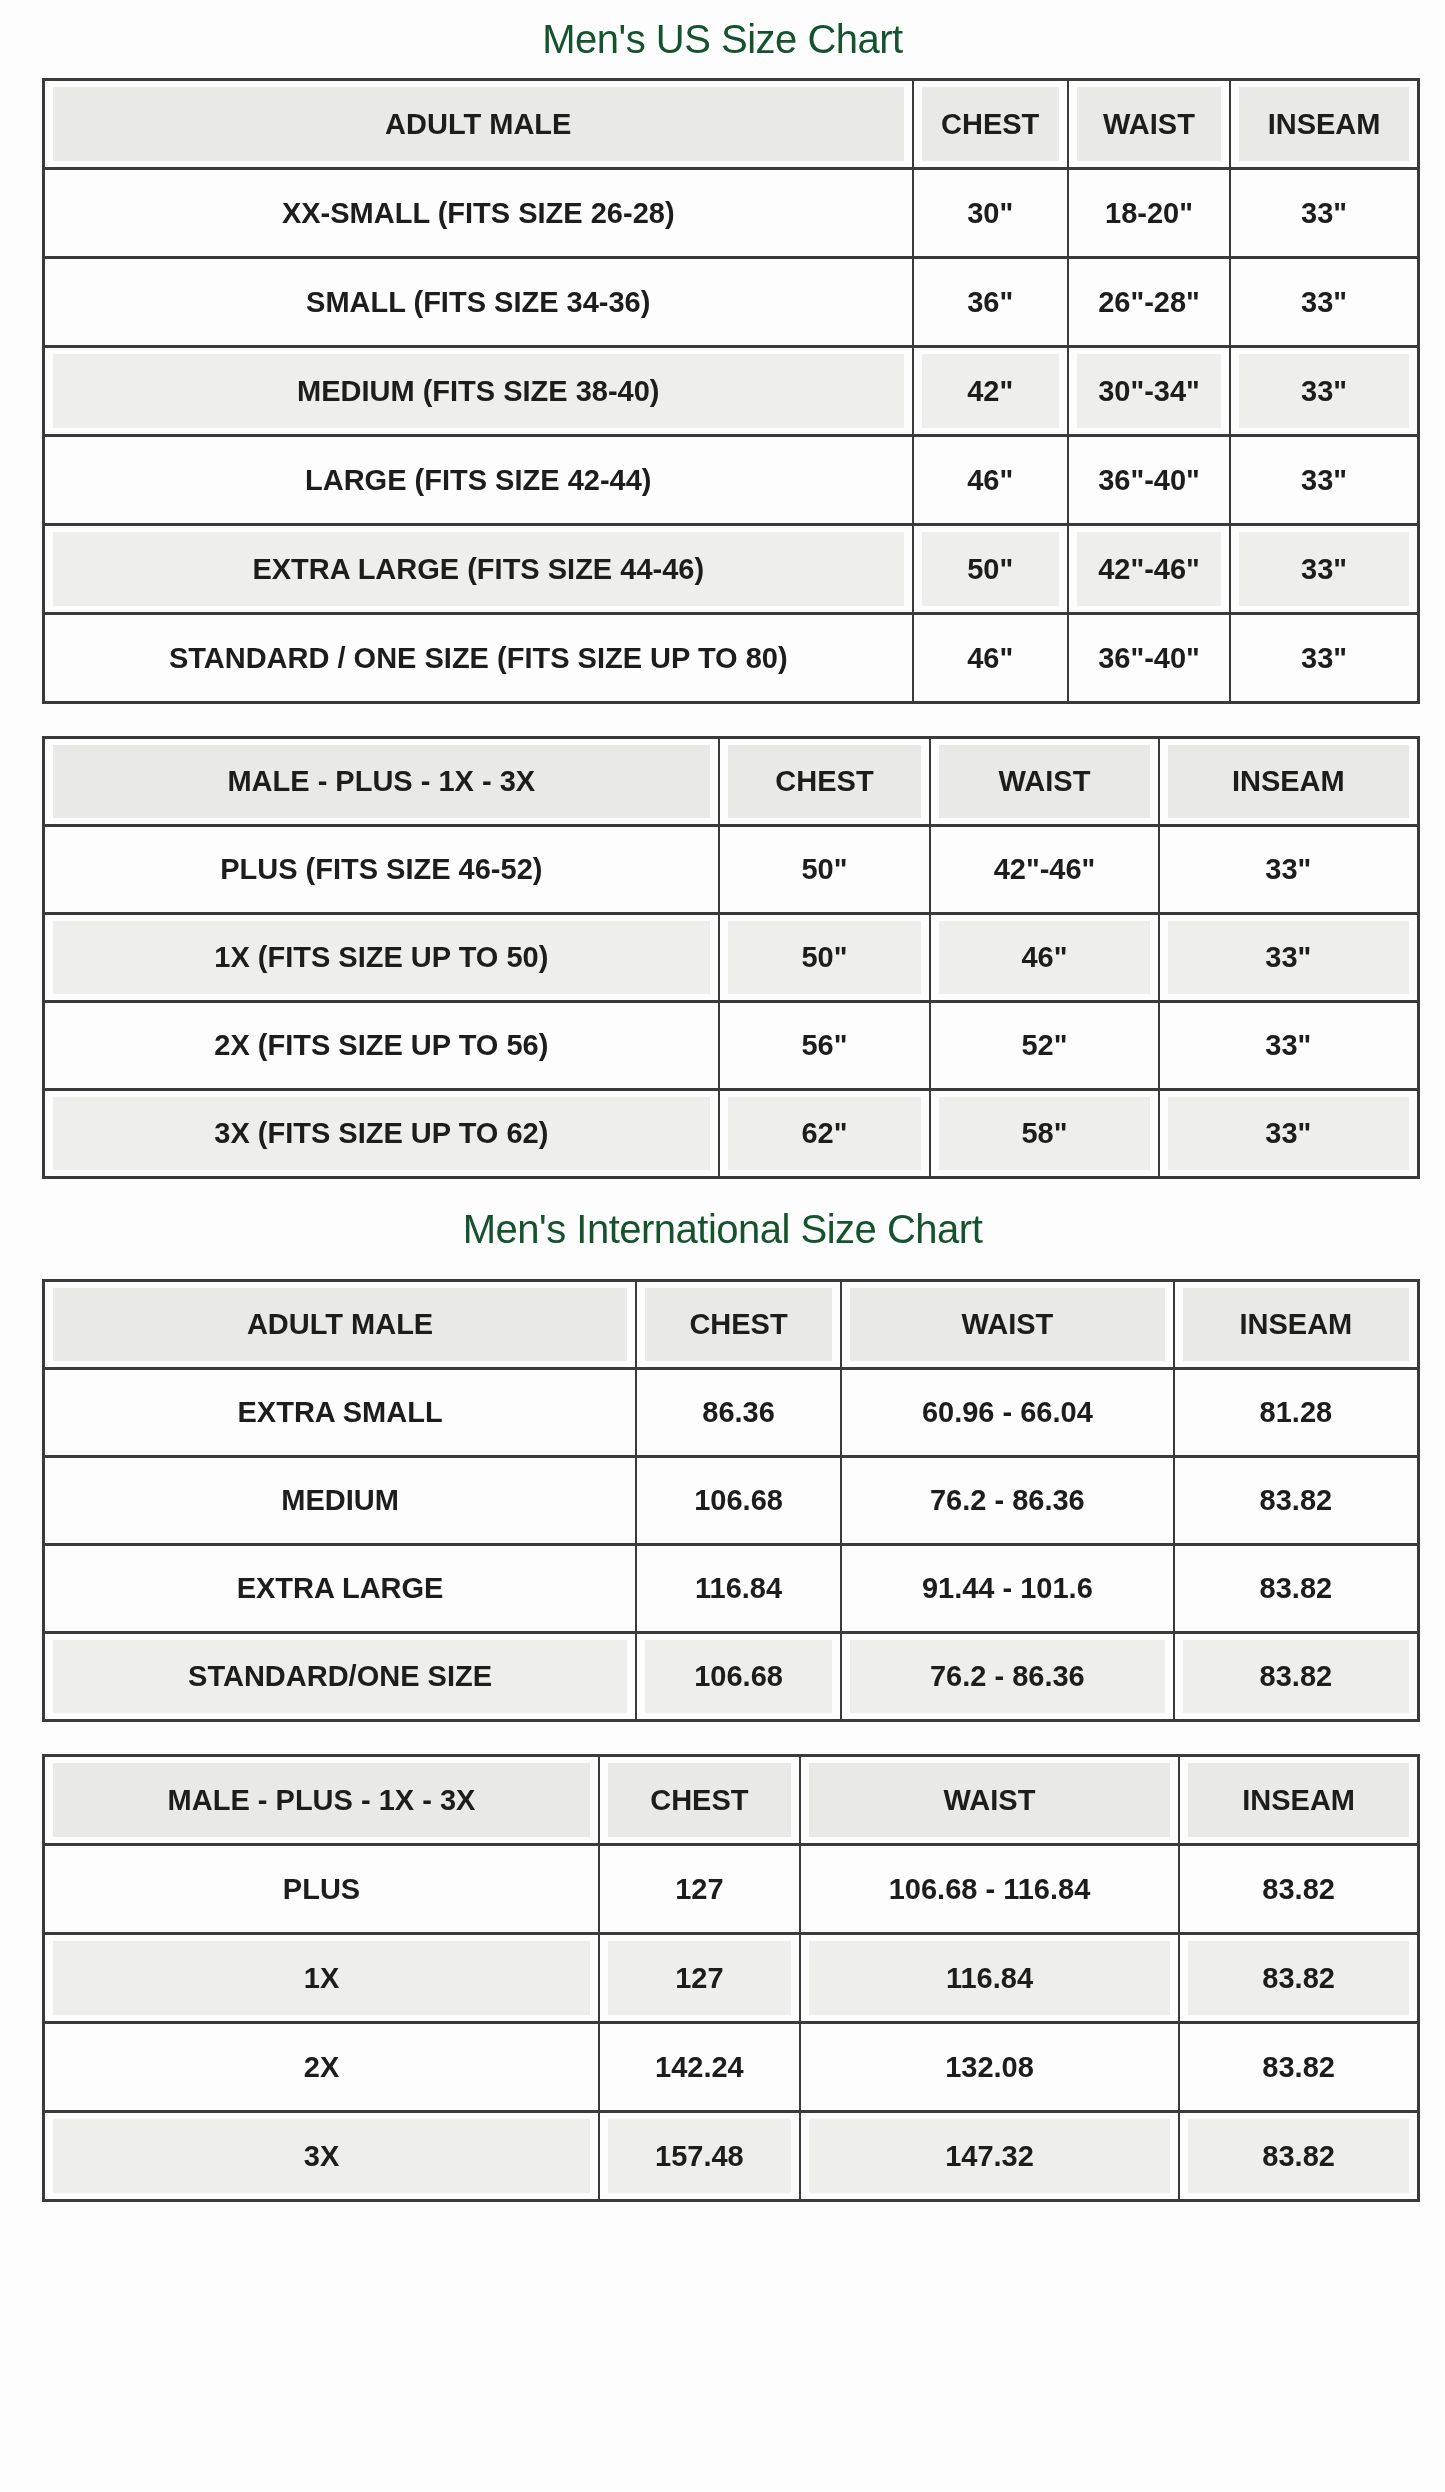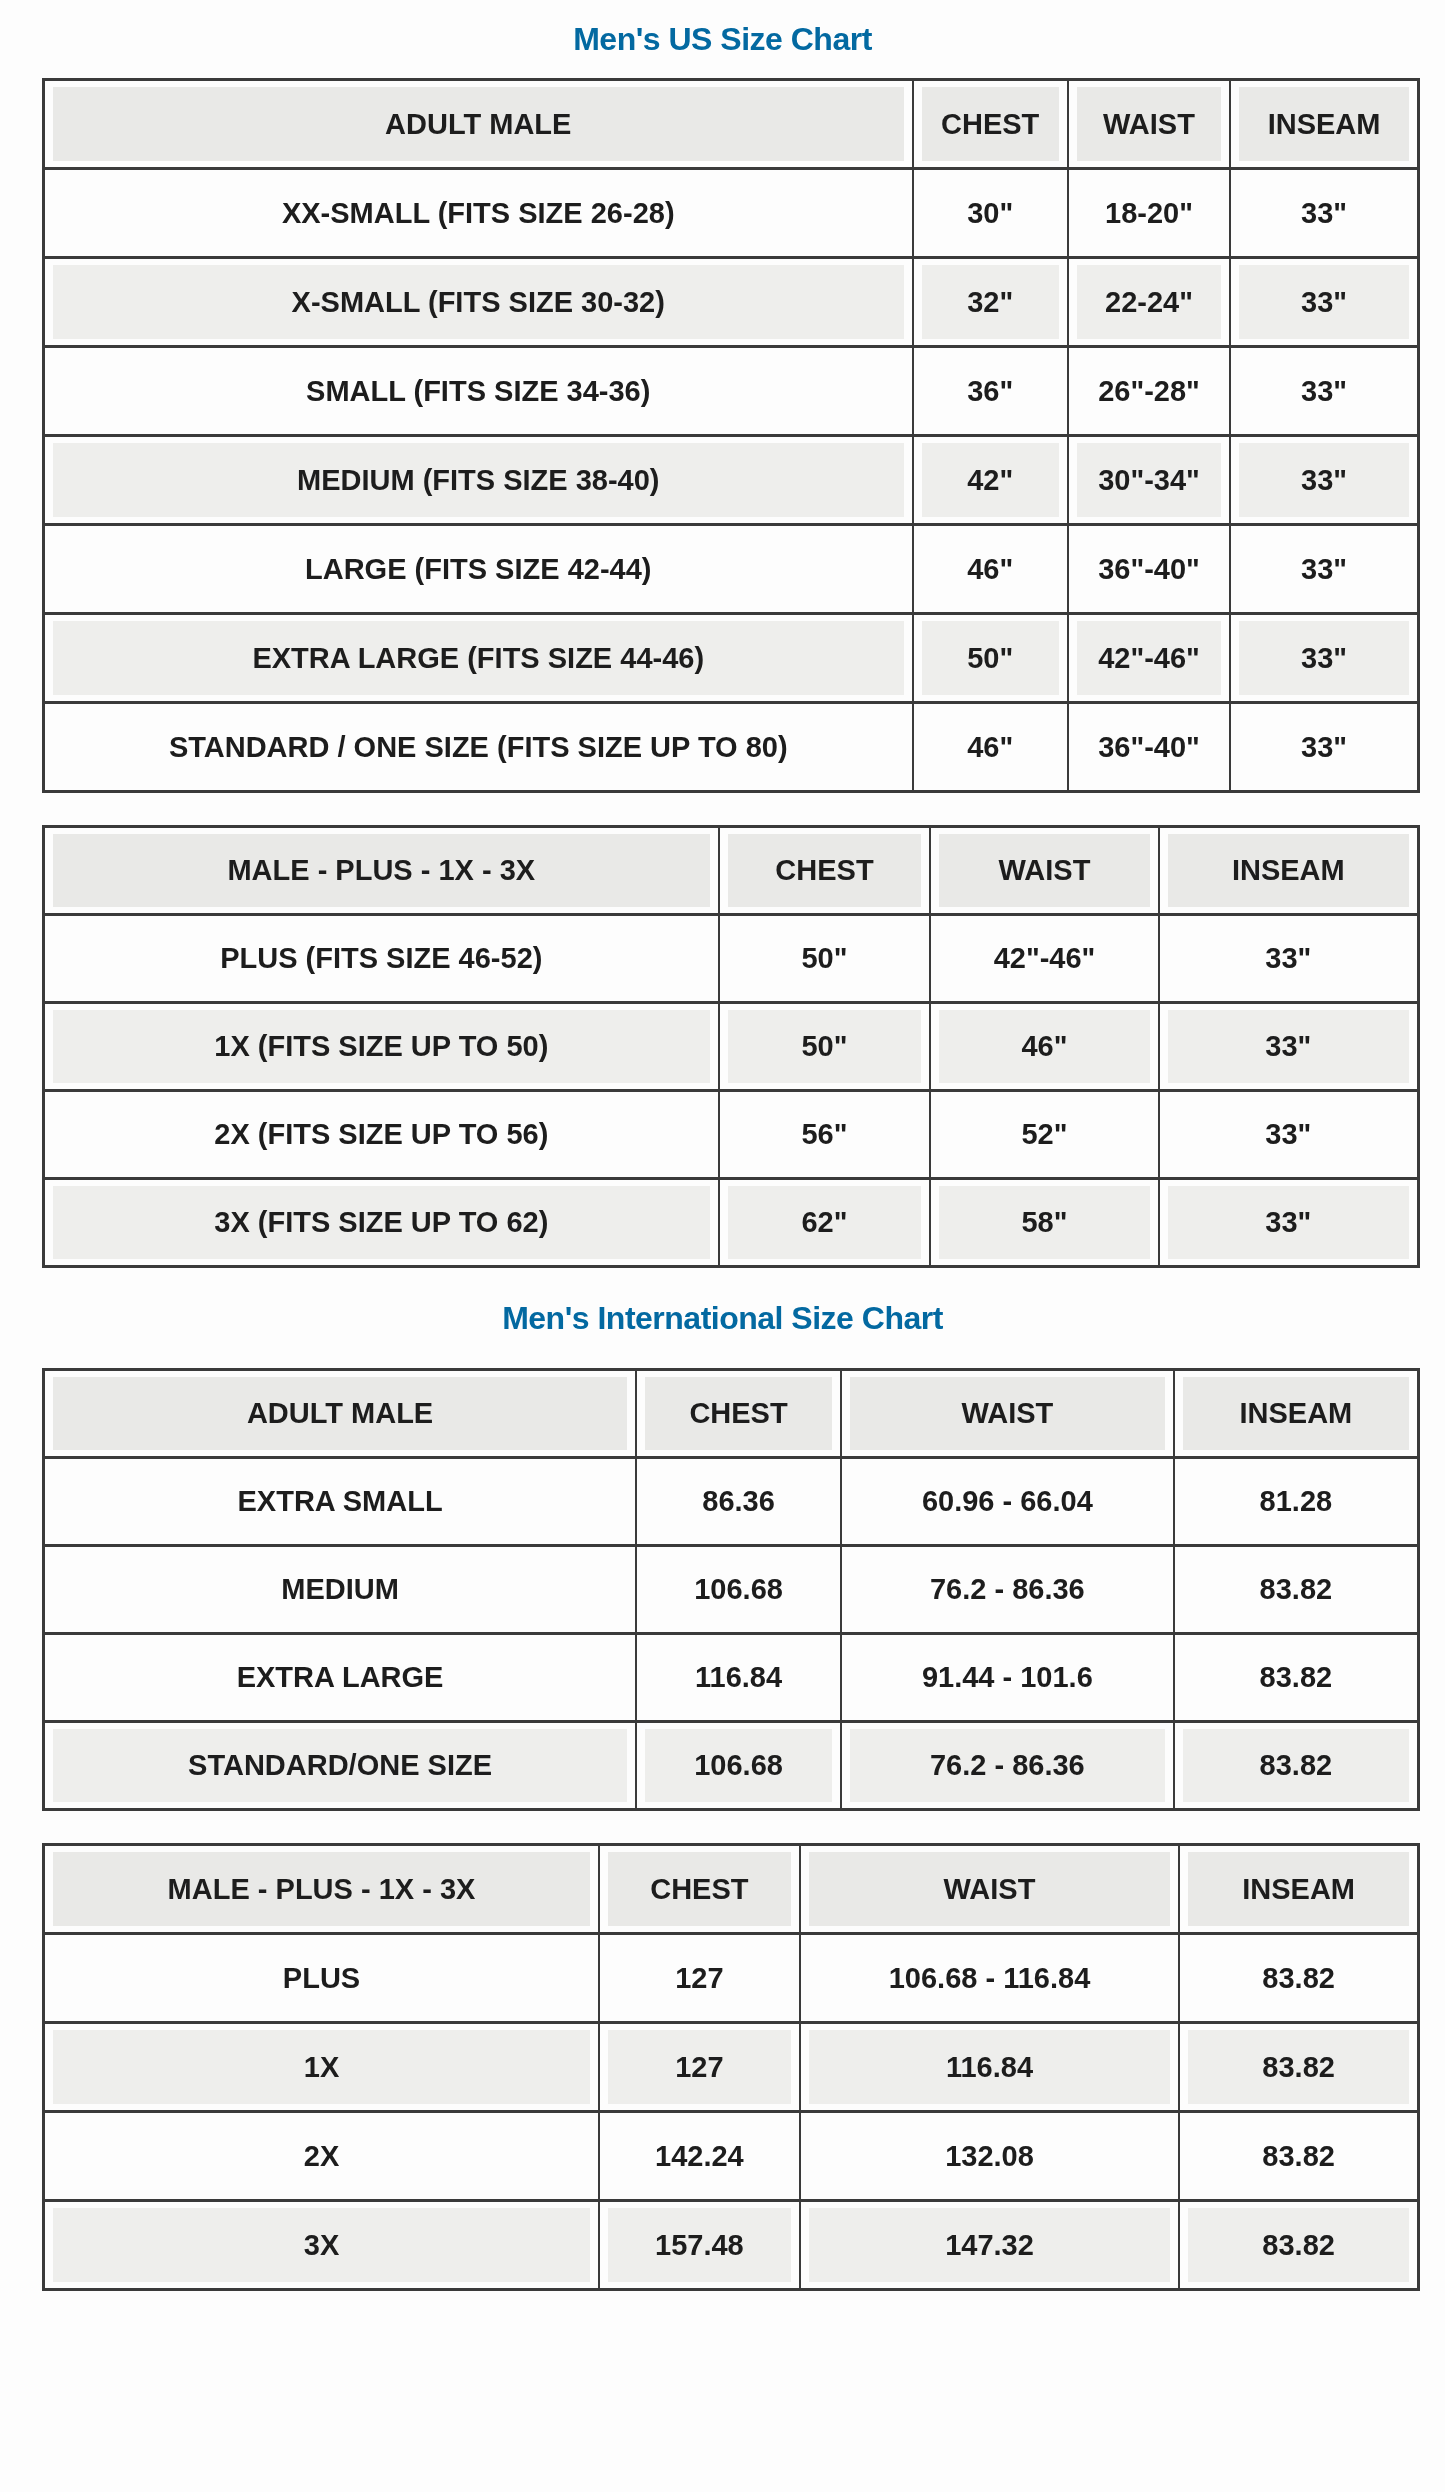--- a/index.html
+++ b/index.html
@@ -13,21 +13,21 @@
     font-family:"Liberation Sans", sans-serif; color:var(--ink);
     -webkit-font-smoothing:antialiased;
   }
   .title-block{
     display:flex; align-items:center; justify-content:center;
     width:100%;
   }
   .title-block.first{height:78px;}
   .title-block.second{height:100px;}
   .chart-title{
-    font-size:32px; font-weight:700; letter-spacing:-0.5px; color:#0369a1;
+    font-size:40px; font-weight:400; letter-spacing:-0.5px; color:#14532d;
   }
   table.size-table{
     border-collapse:collapse; table-layout:fixed;
     width:1378px; margin-left:42px;
     border:3px solid var(--border);
   }
   table.size-table + table.size-table{margin-top:32px;border-radius:25px;}
   table.gap-top{margin-top:32px;}
   td,th{
     border:2px solid var(--border);
@@ -85,34 +85,20 @@
           <td>
             <div class="pad">30"</div>
           </td>
           <td>
             <div class="pad">18-20"</div>
           </td>
           <td>
             <div class="pad">33"</div>
           </td>
         </tr>
-        <tr class="shaded">
-          <td>
-            <div class="pad">X-SMALL (FITS SIZE 30-32)</div>
-          </td>
-          <td>
-            <div class="pad">32"</div>
-          </td>
-          <td>
-            <div class="pad">22-24"</div>
-          </td>
-          <td>
-            <div class="pad">33"</div>
-          </td>
-        </tr>
         <tr>
           <td>
             <div class="pad">SMALL (FITS SIZE 34-36)</div>
           </td>
           <td>
             <div class="pad">36"</div>
           </td>
           <td>
             <div class="pad">26"-28"</div>
           </td>

